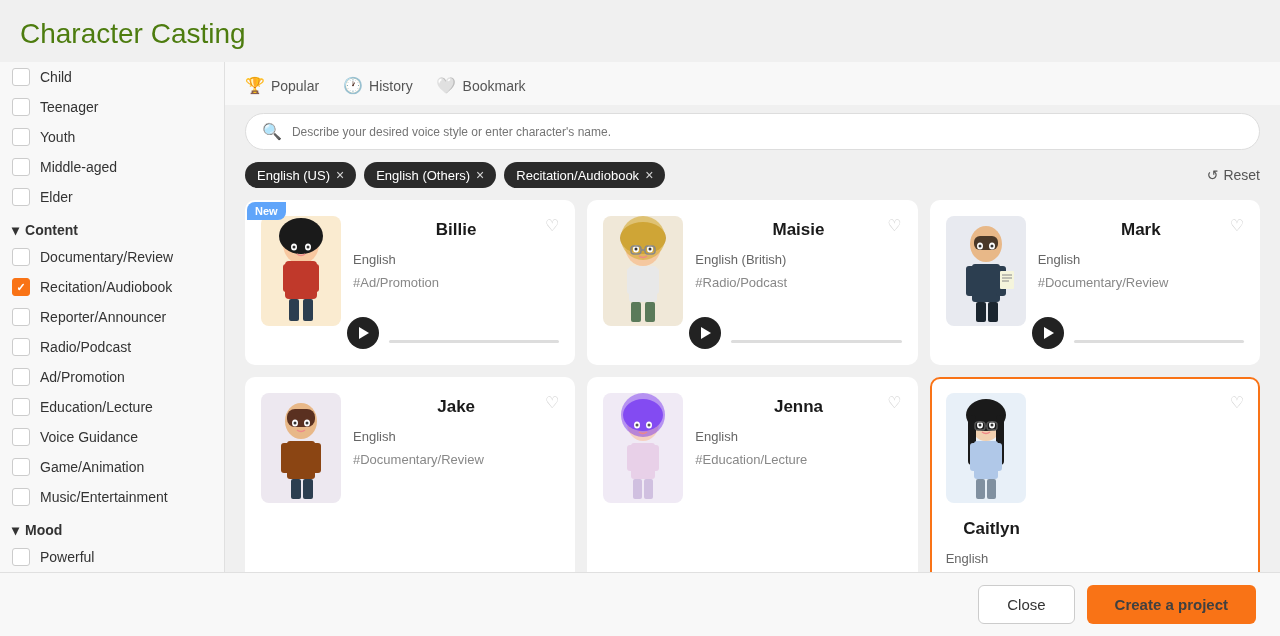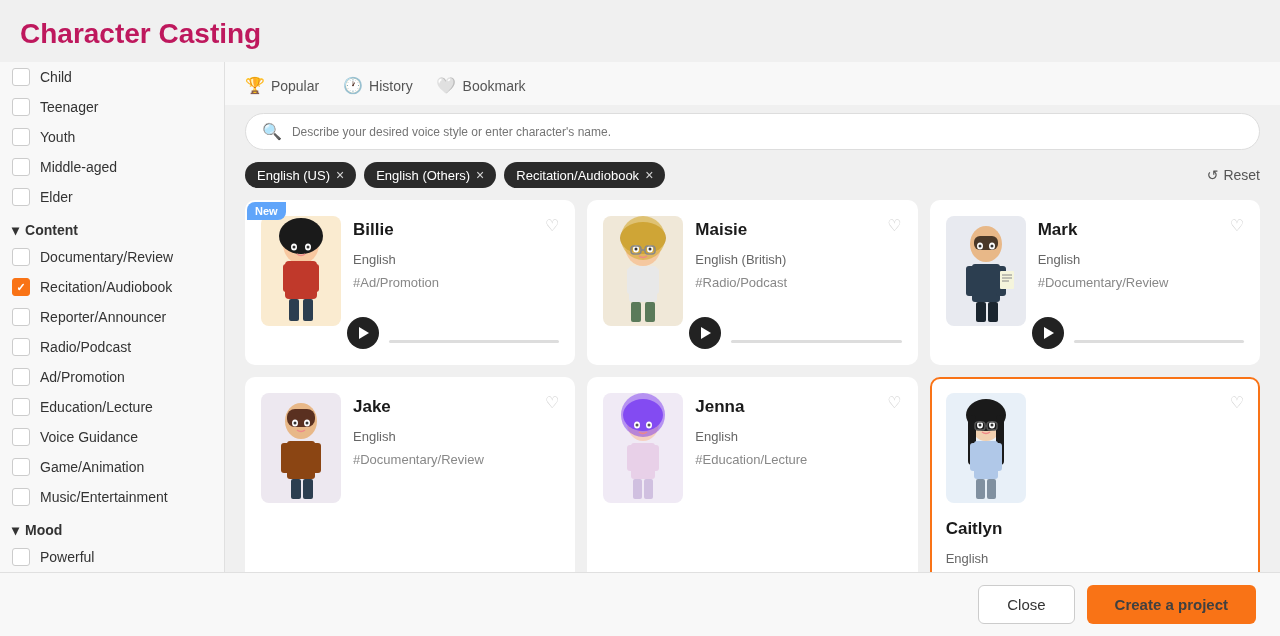--- a/index.html
+++ b/index.html
@@ -7,22 +7,22 @@
       font-family: -apple-system, BlinkMacSystemFont, 'Segoe UI', sans-serif;
       background: #f0f0f0;
       width: 1280px;
       height: 636px;
       overflow: hidden;
       position: relative;
     }
 
     .page-title {
       font-size: 28px;
-      font-weight: 700;
-      color: #be185d;
+      font-weight: 400;
+      color: #4d7c0f;
       padding: 18px 20px 12px 20px;
     }
 
     .layout {
       display: flex;
       height: calc(636px - 70px);
     }
 
     
     .sidebar {
@@ -212,20 +212,21 @@
 
     .char-info {
       flex: 1;
       padding-top: 4px;
     }
 
     .char-name {
       font-size: 17px;
       font-weight: 700;
       color: #1a1a1a;
+      text-align: center;
     }
 
     .char-lang {
       font-size: 13px;
       color: #666;
       margin-top: 12px;
     }
 
     .char-tag {
       font-size: 13px;

